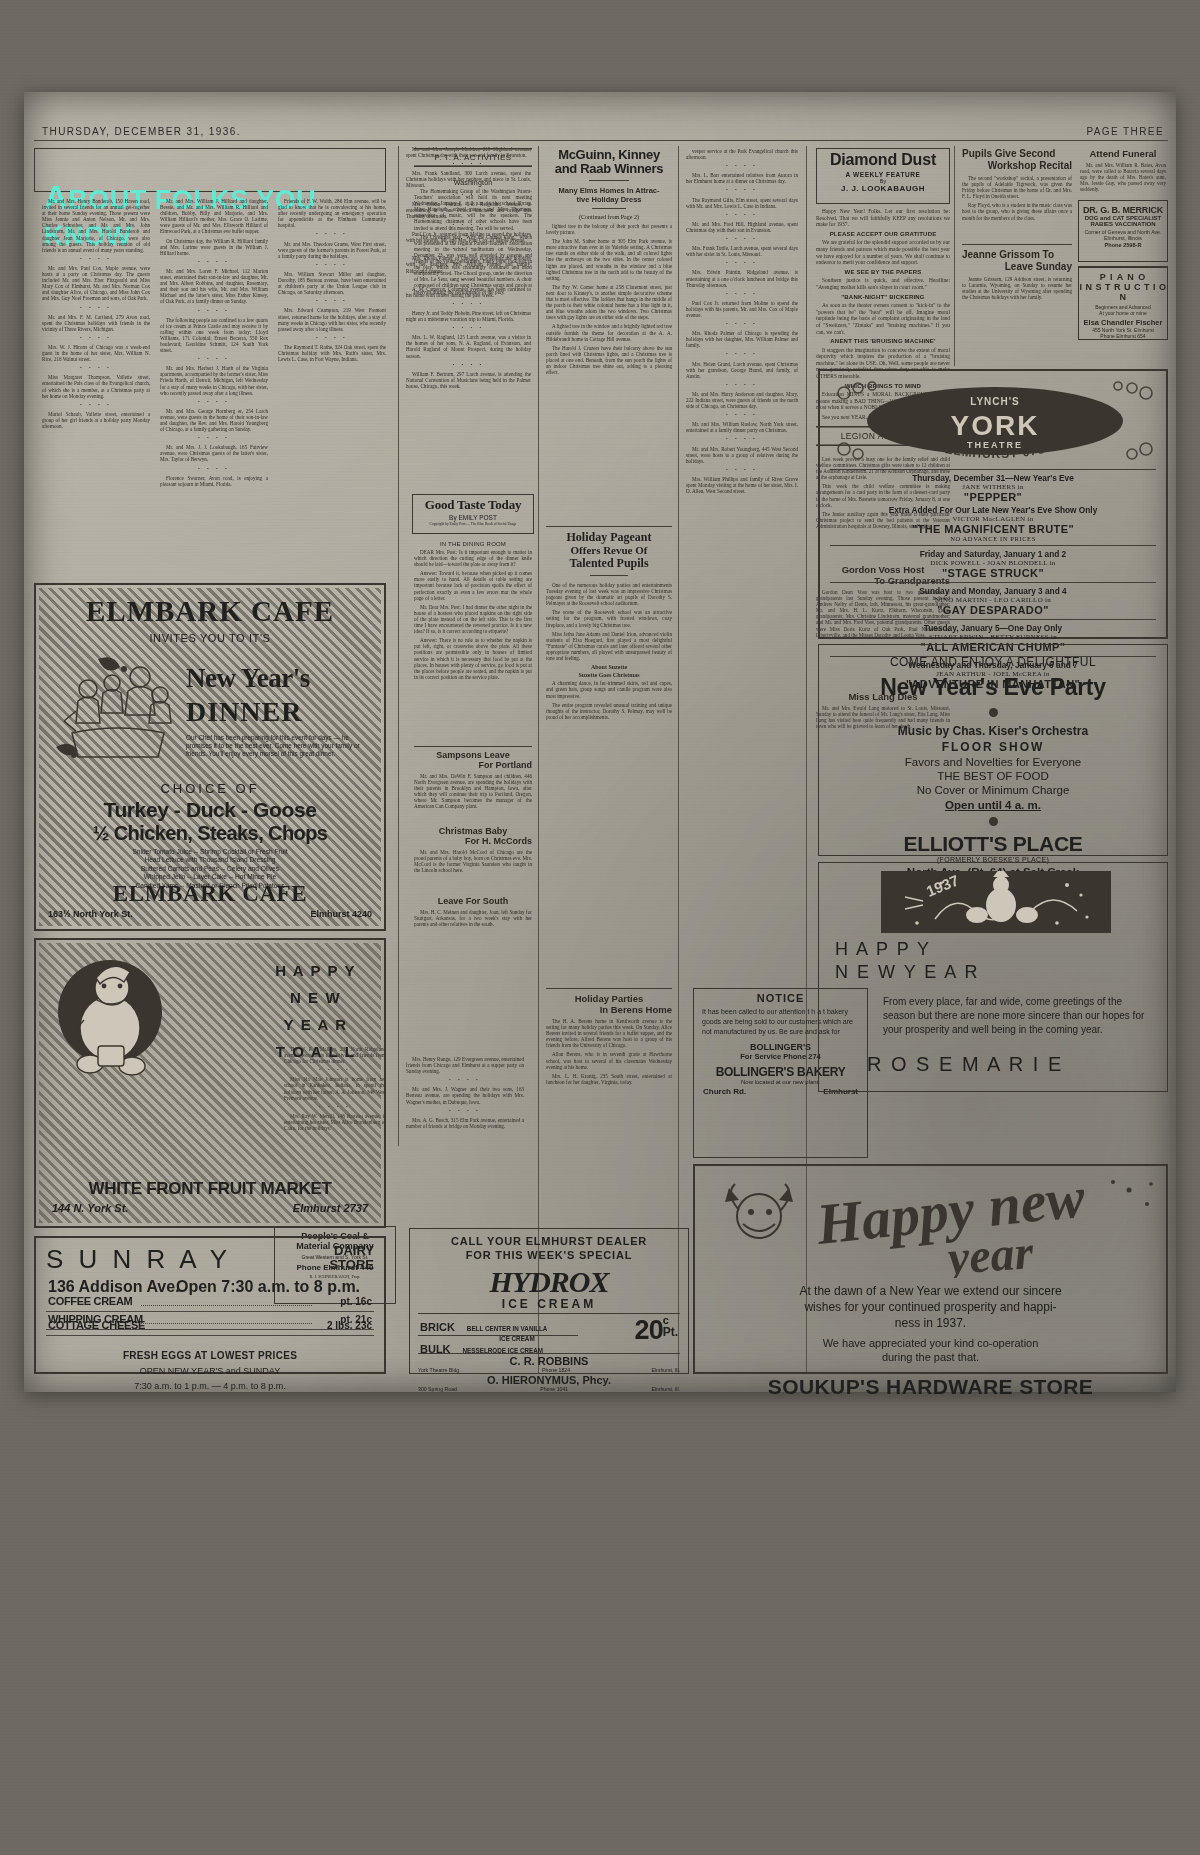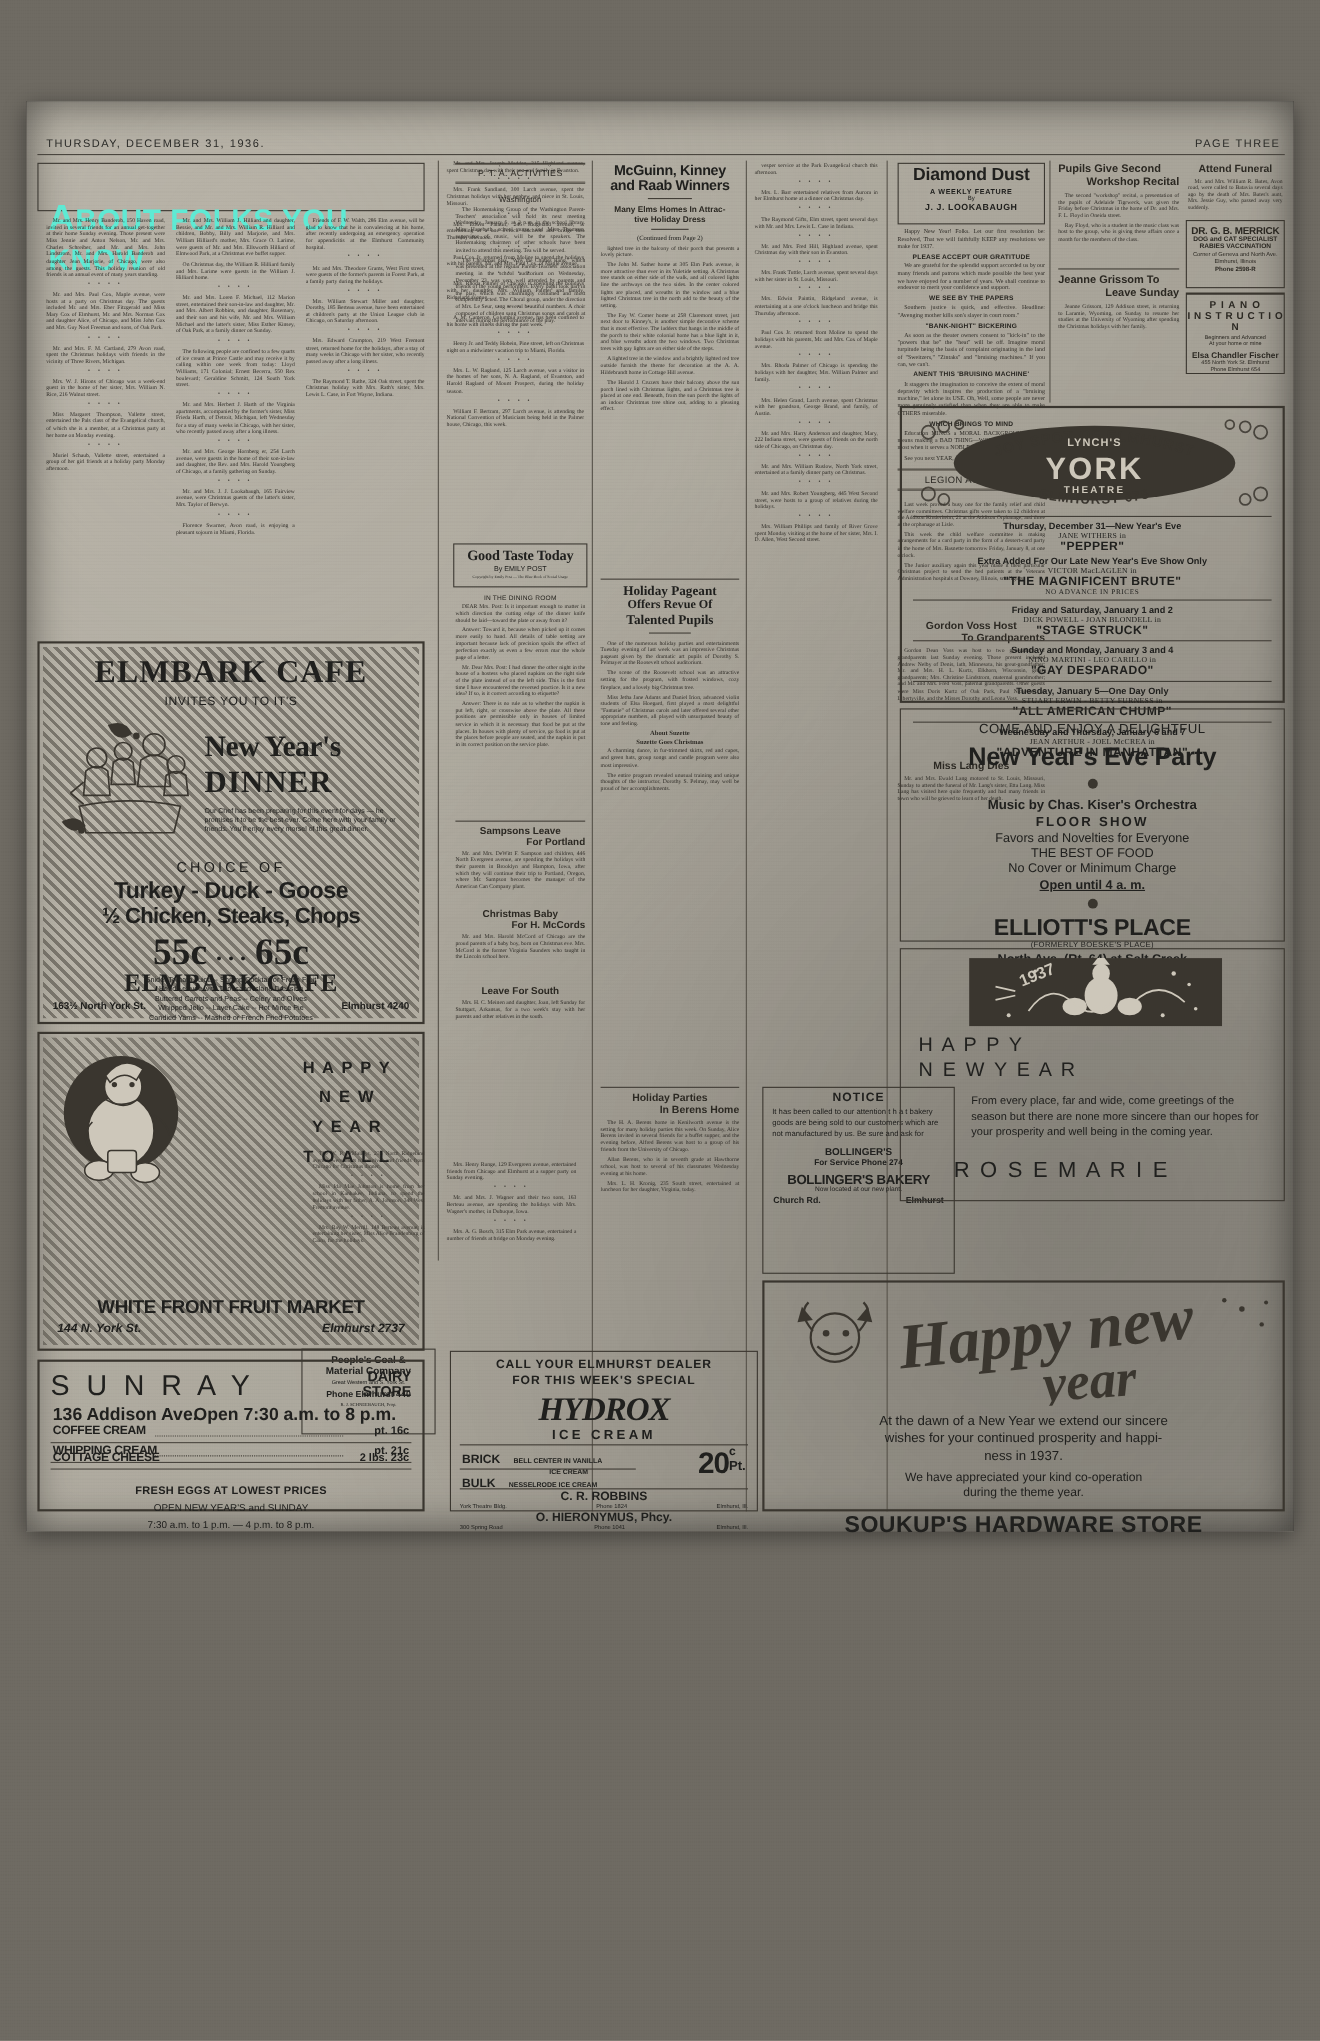--- a/index.html
+++ b/index.html
@@ -583,21 +583,21 @@
             <circle cx="448" cy="34" r="2"></circle>
           <circle cx="414" cy="12" r="2"></circle>
             <circle cx="452" cy="14" r="1.8"></circle>
         </g>
       </svg>
       <div style="position:absolute;left:20px;right:20px;top:118px;text-align:center;">
         <div class="sans" style="font-size:12px;">At the dawn of a New Year we extend our sincere</div>
         <div class="sans" style="font-size:12px;margin-top:2px;">wishes for your continued prosperity and happi-</div>
         <div class="sans" style="font-size:12px;margin-top:2px;">ness in 1937.</div>
         <div class="sans" style="font-size:11px;margin-top:7px;">We have appreciated your kind co-operation</div>
-        <div class="sans" style="font-size:11px;margin-top:2px;">during the theme year.</div>
+        <div class="sans" style="font-size:11px;margin-top:2px;">during the past that.</div>
         <div class="sans b" style="font-size:21px;margin-top:12px;letter-spacing:.4px;">SOUKUP'S HARDWARE STORE</div>
       </div>
     </div>
 
     <div id="elmbark" class="box">
       <div class="zig"></div>
       <div style="position:absolute;left:12px;right:12px;top:10px;">
         <div class="ser b ac" style="font-size:29px;letter-spacing:1px;">ELMBARK CAFE</div>
         <div class="sans ac" style="font-size:11px;letter-spacing:.6px;margin-top:4px;">INVITES YOU TO IT'S</div>
       </div>
@@ -626,25 +626,20 @@
       <div style="position:absolute;left:150px;right:14px;top:78px;">
         <div class="ser b" style="font-size:27px;letter-spacing:-.5px;">New Year's</div>
         <div class="ser b" style="font-size:28px;letter-spacing:1px;margin-top:2px;">DINNER</div>
         <div class="sans" style="font-size:6.4px;line-height:8px;margin-top:6px;">Our Chef has been preparing for this event for days — he promises it to be the best ever.  Come here with your family or friends. You'll enjoy every morsel of this great dinner.</div>
       </div>
 
       <div style="position:absolute;left:10px;right:10px;top:196px;">
         <div class="sans ac" style="font-size:13px;letter-spacing:3px;">CHOICE OF</div>
         <div class="sans b ac" style="font-size:21px;letter-spacing:-.4px;margin-top:2px;">Turkey  -  Duck  -  Goose</div>
         <div class="sans b ac" style="font-size:20px;letter-spacing:-.6px;">½ Chicken, Steaks, Chops</div>
-        <div style="display:flex;align-items:center;justify-content:center;gap:8px;margin-top:2px;">
-          <span class="ser b" style="font-size:34px;">55c</span>
-          <span class="ser b" style="font-size:22px;">. . .</span>
-          <span class="ser b" style="font-size:34px;">65c</span>
-        </div>
         <div class="sans ac" style="font-size:6.6px;line-height:8.4px;margin-top:3px;">
           <div>Snider Tomato Juice  --  Shrimp Cocktail or Fresh Fruit</div>
           <div>Head Lettuce with Thousand Island Dressing</div>
           <div>Buttered Carrots and Peas  --  Celery and Olives</div>
           <div>Whipped Jello -- Layer Cake -- Hot Mince Pie</div>
           <div>Candied Yams -- Mashed or French Fried Potatoes</div>
         </div>
       </div>
 
       <div style="position:absolute;left:12px;right:12px;bottom:10px;">

